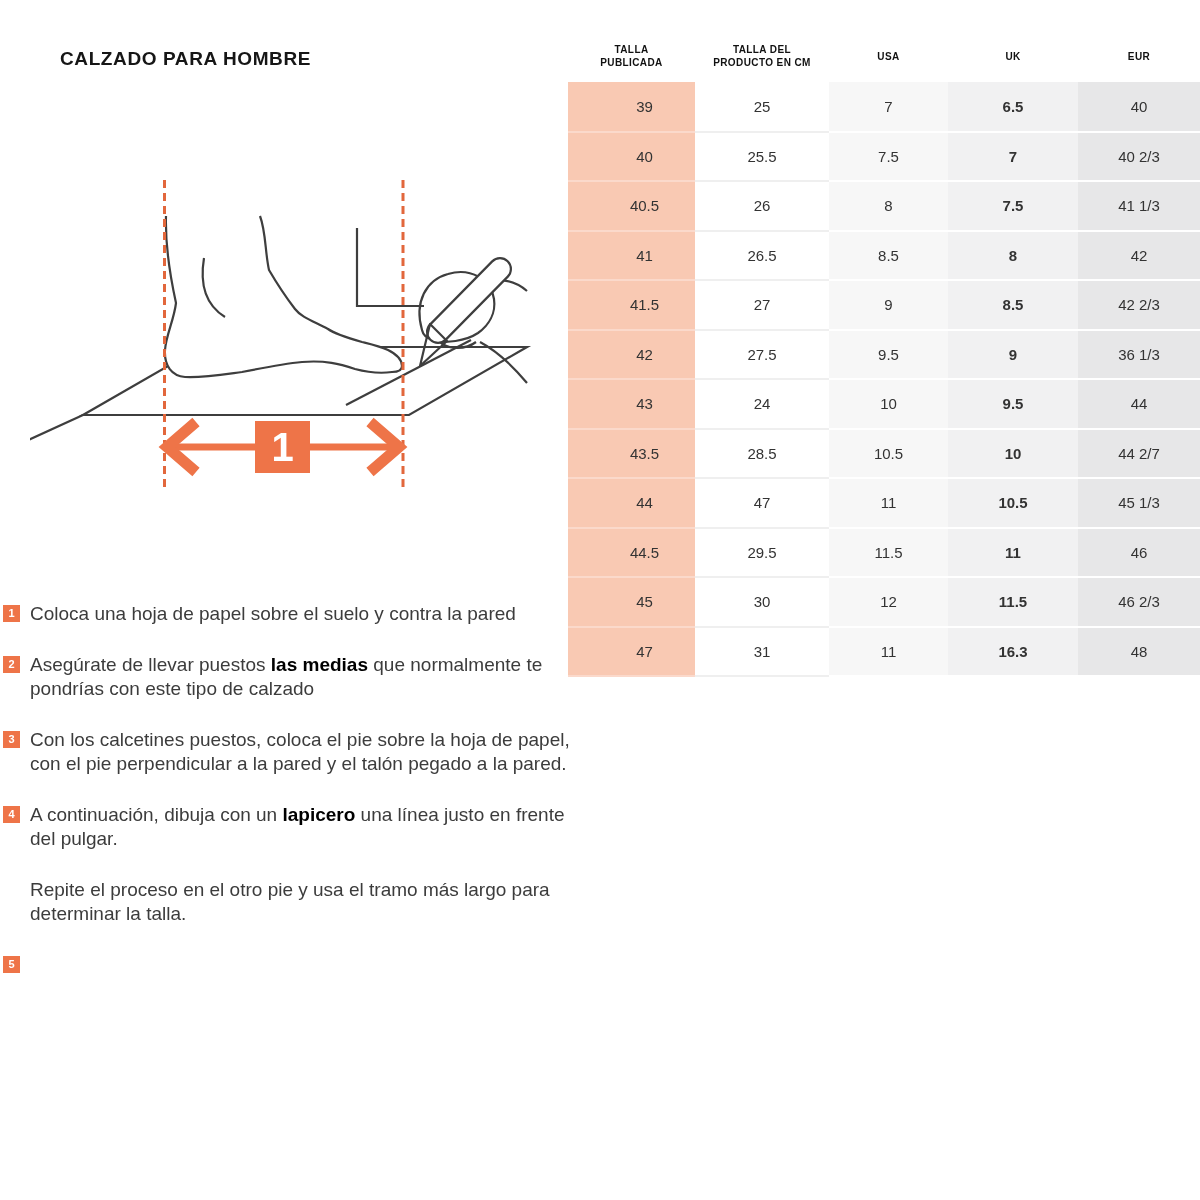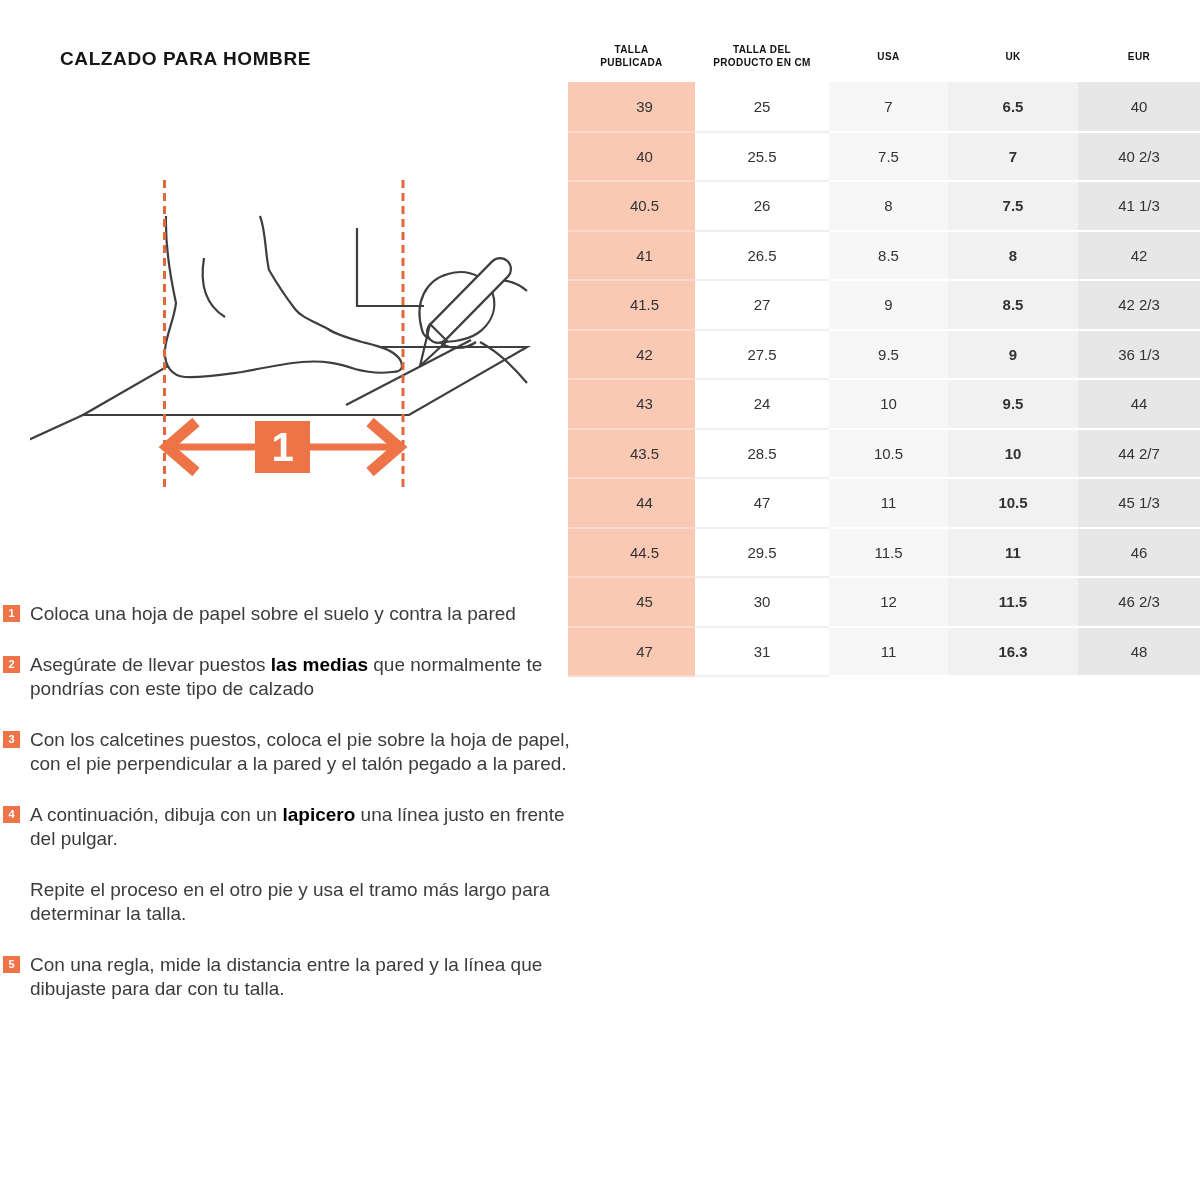--- a/index.html
+++ b/index.html
@@ -97,21 +97,21 @@
     <text x="252.5" y="291" text-anchor="middle" fill="#fff" font-size="40" font-weight="bold" font-family="Liberation Sans, DejaVu Sans, sans-serif">1</text>
   </g>
 </svg>
 
 <div class="instructions">
     <div class="step"><span class="badge">1</span><span><span>Coloca una hoja de papel sobre el suelo y contra la pared</span></span></div>
     <div class="step"><span class="badge">2</span><span><span>Asegúrate de llevar puestos </span><strong>las medias</strong><span> que normalmente te pondrías con este tipo de calzado</span></span></div>
     <div class="step"><span class="badge">3</span><span><span>Con los calcetines puestos, coloca el pie sobre la hoja de papel, con el pie perpendicular a la pared y el talón pegado a la pared.</span></span></div>
     <div class="step"><span class="badge">4</span><span><span>A continuación, dibuja con un </span><strong>lapicero</strong><span> una línea justo en frente del pulgar.</span></span></div>
     <div class="step"><span><span>Repite el proceso en el otro pie y usa el tramo más largo para determinar la talla.</span></span></div>
-    <div class="step"><span class="badge">5</span><span><span>Con una regla, mide la distancia entre la pared y la línea que dibujaste para dar con tu talla.</span></span></div>
+    <div class="step"><span class="badge">5</span></div>
   </div>
 
 <table class="size-table">
   <colgroup>
     <col style="width:127px">
       <col style="width:134px">
       <col style="width:119px">
     <col style="width:130px">
       <col style="width:122px">
   </colgroup>

